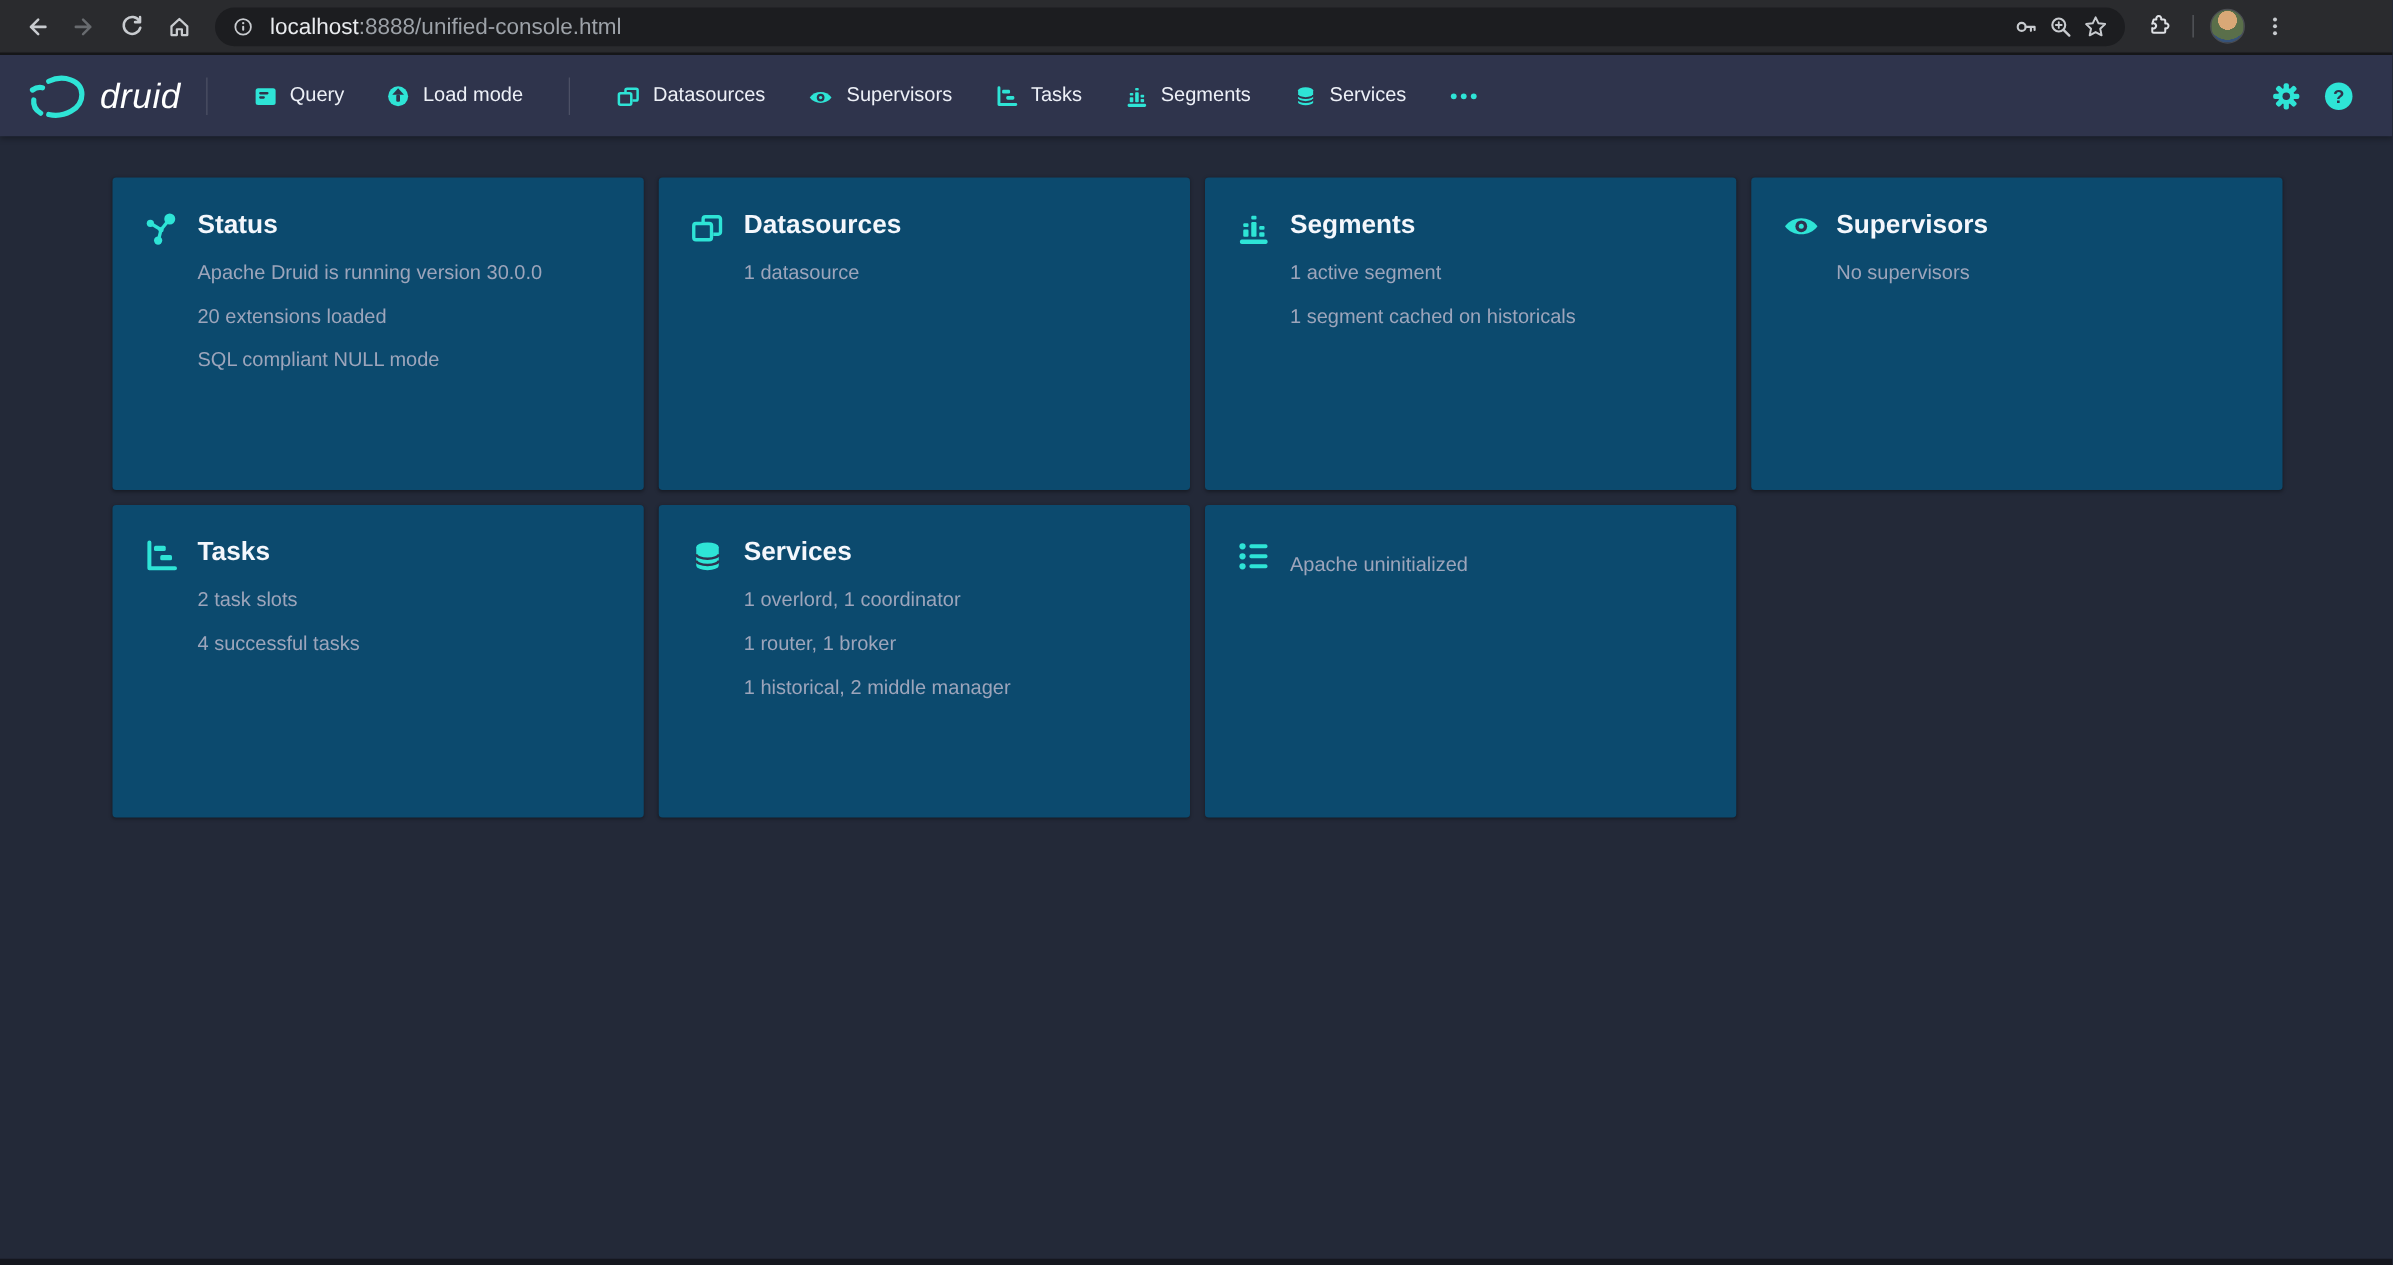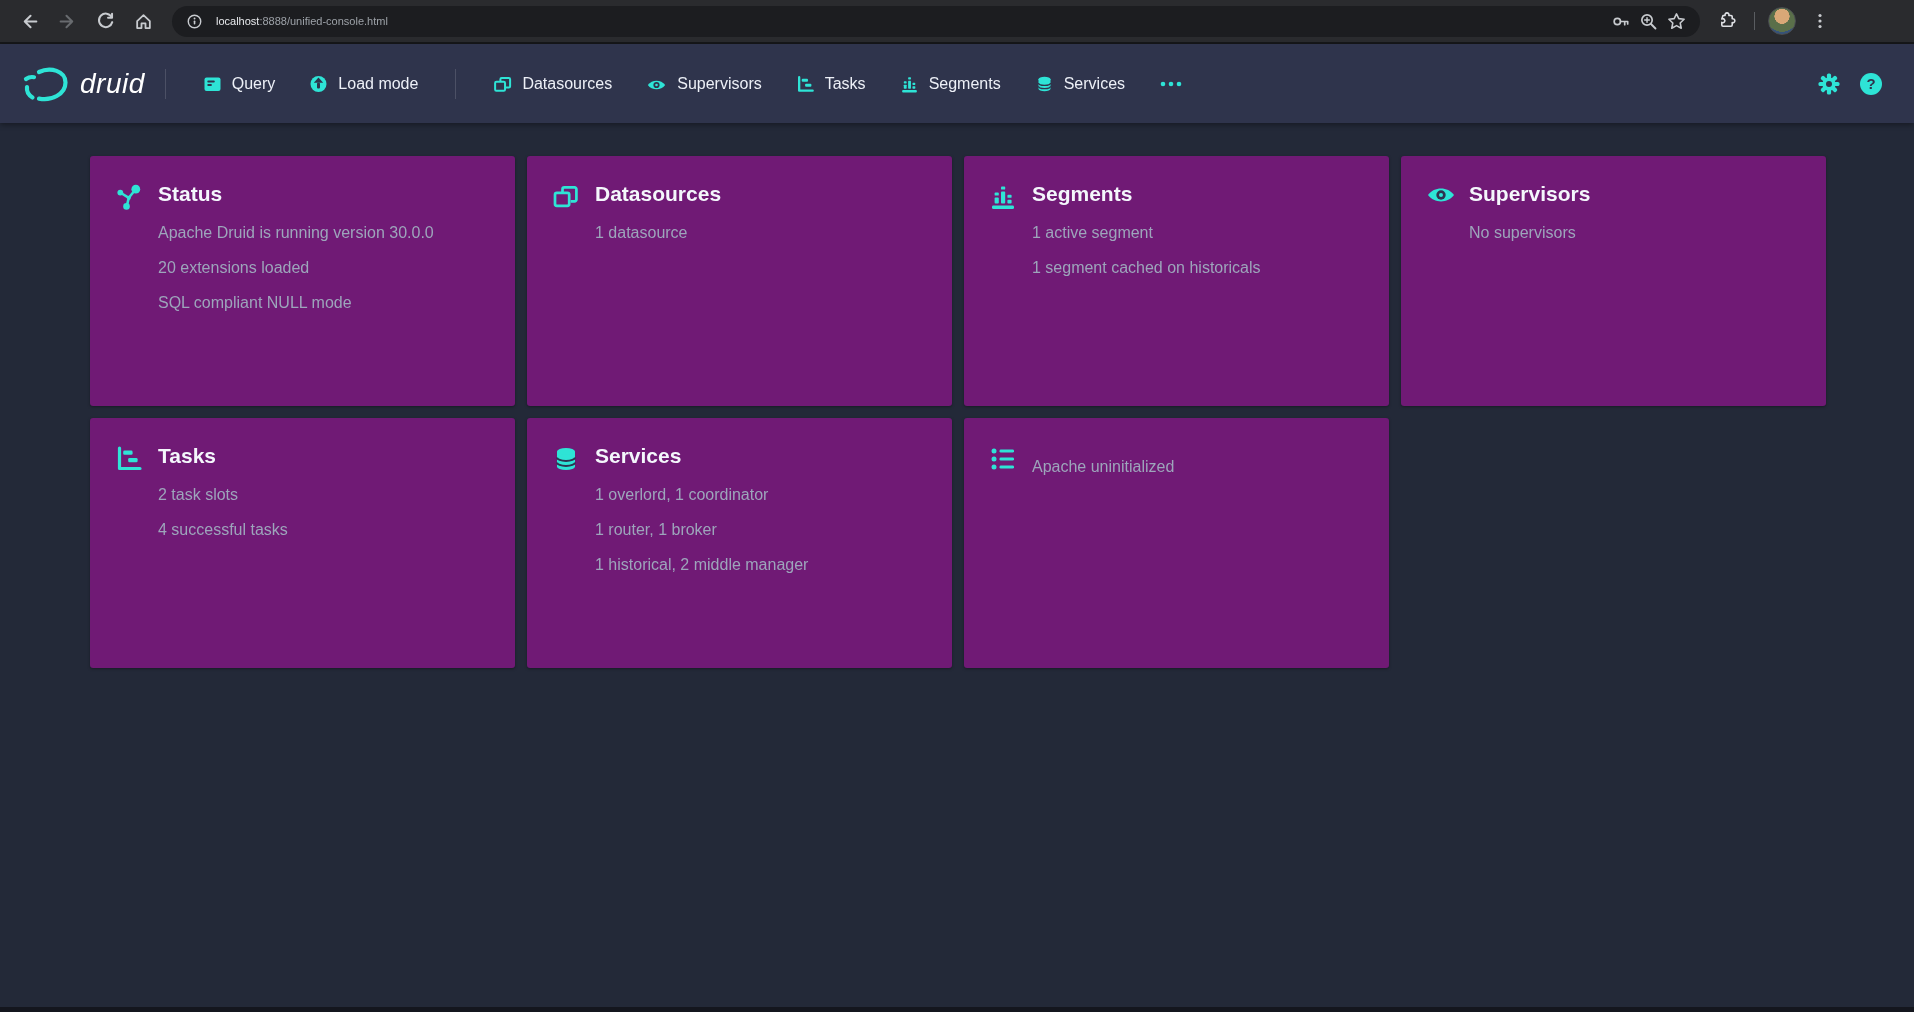--- a/index.html
+++ b/index.html
@@ -4,43 +4,43 @@
 <style>
   * { margin:0; padding:0; box-sizing:border-box; }
   html,body { width:1914px; height:1012px; overflow:hidden; }
   body { font-family:"Liberation Sans", sans-serif; background:#232938; position:relative; }
 
   
   .chrome { height:44px; background:#2A2B2E; display:flex; align-items:center; padding:0 10px; border-bottom:2px solid #161719; }
   .chrome-btn { width:34px; height:34px; border-radius:50%; display:flex; align-items:center; justify-content:center; margin:0 2px; flex:0 0 auto; }
   .chrome-btn svg { display:block; }
   .omnibox { flex:1 1 auto; height:31px; margin:0 8px 0 10px; max-width:1528px; background:#1C1D20; border-radius:16px; display:flex; align-items:center; padding:0 10px 0 8px; }
-  .omni-url { flex:1 1 auto; font-size:11px; white-space:nowrap; overflow:hidden; margin-left:8px; }
+  .omni-url { flex:1 1 auto; font-size:18px; white-space:nowrap; overflow:hidden; margin-left:8px; }
   .omni-host { color:#E8EAED; }
   .omni-path { color:#9DA2A8; }
   .omni-icon { width:28px; height:28px; display:flex; align-items:center; justify-content:center; flex:0 0 auto; }
   .chrome-right { display:flex; align-items:center; flex:0 0 auto; }
   .chrome-sep { width:1px; height:18px; background:#5A5D61; margin:0 8px; }
   .avatar { width:28px; height:28px; border-radius:50%; background:radial-gradient(circle at 50% 32%, #d9a877 0 34%, #5a6f4a 35% 70%, #36537a 71%); border:1px solid #4a4d52; }
 
   
-  .navbar { height:79px; background:#2F344C; display:flex; align-items:center; padding:0 25px 0 22px; box-shadow:0 2px 5px rgba(0,0,0,.35); position:relative; z-index:2; }
+  .navbar { height:65px; background:#2F344C; display:flex; align-items:center; padding:0 25px 0 22px; box-shadow:0 2px 5px rgba(0,0,0,.35); position:relative; z-index:2; }
   .brand { display:flex; align-items:center; cursor:pointer; }
   .brand-name { color:#FFFFFF; font-size:28px; font-style:italic; font-weight:300; margin-left:10px; letter-spacing:.5px; }
   .nav-sep { width:1px; height:30px; background:rgba(255,255,255,.14); margin:0 20px; flex:0 0 auto; }
   .nav-item { display:flex; align-items:flex-end; gap:10px; padding:8px 12px; border-radius:3px; cursor:pointer; flex:0 0 auto; margin:0 5px; }
   .nav-item span.lbl { color:#EDF0F7; font-size:16px; }
   .nav-item svg { display:block; flex:0 0 auto; }
   .nav-spacer { flex:1 1 auto; }
   .icon-btn { width:36px; height:36px; display:flex; align-items:center; justify-content:center; cursor:pointer; margin-left:6px; flex:0 0 auto; }
 
   
   .main { padding:33px 0 0 90px; }
   .cards-row { display:flex; gap:12px; margin-bottom:12px; }
-  .card { width:425px; height:250px; background:#701a75; border-radius:3px; box-shadow:0 1px 3px rgba(0,0,0,.35); padding:24px 28px 0 25px; display:flex; cursor:pointer; }
+  .card { width:425px; height:250px; background:#0c4a6e; border-radius:3px; box-shadow:0 1px 3px rgba(0,0,0,.35); padding:24px 28px 0 25px; display:flex; cursor:pointer; }
   .card-icon { width:43px; flex:0 0 auto; padding-top:3px; }
   .card-content { flex:1 1 auto; }
   .card-title { color:#F4F7FC; font-size:21px; font-weight:600; line-height:28px; }
   .card-content p { color:#9DA5BB; font-size:16px; line-height:21px; margin-top:14px; }
 
   .bottom-edge { position:absolute; left:0; bottom:0; width:100%; height:5px; background:#14161E; }
 </style>
 </head>
 <body>
 

